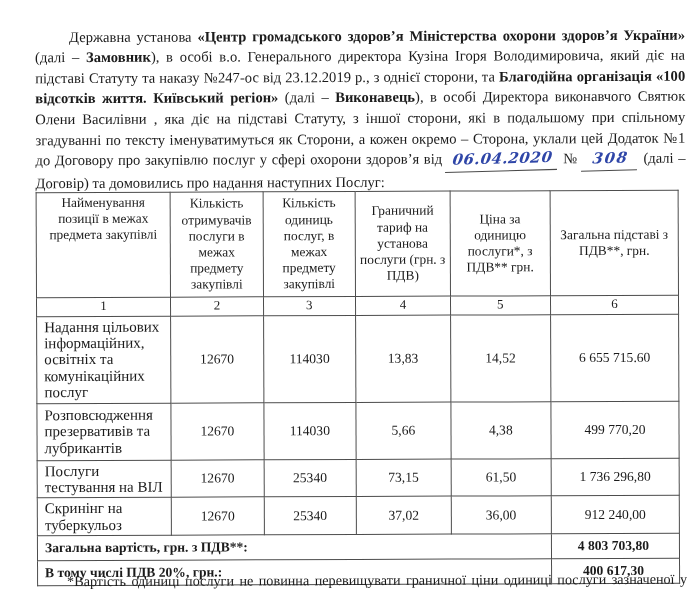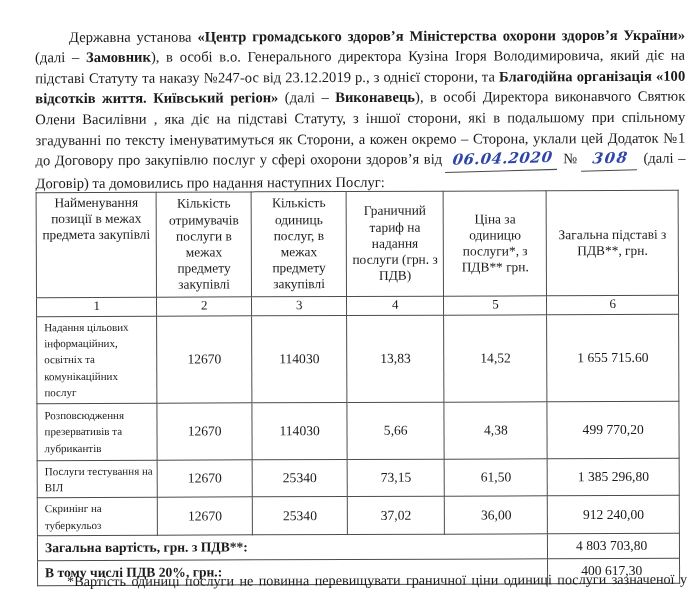--- a/index.html
+++ b/index.html
@@ -80,39 +80,39 @@
   thead th.c1 { vertical-align: top; border-radius: 18px; }
   tr.numrow td {
     text-align: center;
     height: 15px;
     padding: 0 2px 2px 2px;
     font-size: 13px;
   }
   tbody td.name {
     text-align: left;
     padding-left: 7px;
-    font-size: 11px;
+    font-size: 15px;
     line-height: 16.4px;
   }
   tbody td.num {
     text-align: center;
     font-size: 13.6px;
   }
   tr.r1 td { height: 80px; }
   tr.r2 td { height: 52px; }
   tr.r3 td, tr.r4 td { height: 31px; }
   tr.total td {
     font-weight: bold;
     font-size: 13.6px;
     height: 20px;
     text-align: left;
     padding-left: 7px;
   }
   tr.total td.val {
-    font-weight: normal;
+    font-weight: bold;
     text-align: center;
     padding-left: 0;
   }
 
   .col1 { width: 105px; }
   .col2 { width: 83px; }
   .col3 { width: 83px; }
   .col4 { width: 85px; }
   .col5 { width: 90px; }
   .col6 { width: 115px; }
@@ -142,57 +142,57 @@
         <col class="col3">
         <col class="col4">
         <col class="col5">
         <col class="col6">
     </colgroup>
     <thead>
       <tr>
         <th class="c1">Найменування позиції в межах предмета закупівлі</th>
         <th>Кількість отримувачів послуги в межах предмету закупівлі</th>
         <th>Кількість одиниць послуг, в межах предмету закупівлі</th>
-        <th>Граничний тариф на надання послуги (грн. з ПДВ)</th>
+        <th>Граничний тариф на установа послуги (грн. з ПДВ)</th>
         <th>Ціна за одиницю послуги*, з ПДВ** грн.</th>
         <th>Загальна підставі з ПДВ**, грн.</th>
       </tr>
       <tr class="numrow">
         <td>1</td>
         <td>2</td>
         <td>3</td>
         <td>4</td>
         <td>5</td>
         <td>6</td>
       </tr>
     </thead>
     <tbody>
       <tr class="r1">
         <td class="name">Надання цільових інформаційних, освітніх та комунікаційних послуг</td>
         <td class="num">12670</td>
         <td class="num">114030</td>
         <td class="num">13,83</td>
         <td class="num">14,52</td>
-        <td class="num">1 655 715.60</td>
+        <td class="num">6 655 715.60</td>
       </tr>
       <tr class="r2">
         <td class="name">Розповсюдження презервативів та лубрикантів</td>
         <td class="num">12670</td>
         <td class="num">114030</td>
         <td class="num">5,66</td>
         <td class="num">4,38</td>
         <td class="num">499 770,20</td>
       </tr>
       <tr class="r3">
         <td class="name">Послуги тестування на ВІЛ</td>
         <td class="num">12670</td>
         <td class="num">25340</td>
         <td class="num">73,15</td>
         <td class="num">61,50</td>
-        <td class="num">1 385 296,80</td>
+        <td class="num">1 736 296,80</td>
       </tr>
       <tr class="r4">
         <td class="name">Скринінг на туберкульоз</td>
         <td class="num">12670</td>
         <td class="num">25340</td>
         <td class="num">37,02</td>
         <td class="num">36,00</td>
         <td class="num">912 240,00</td>
       </tr>
       <tr class="total">

